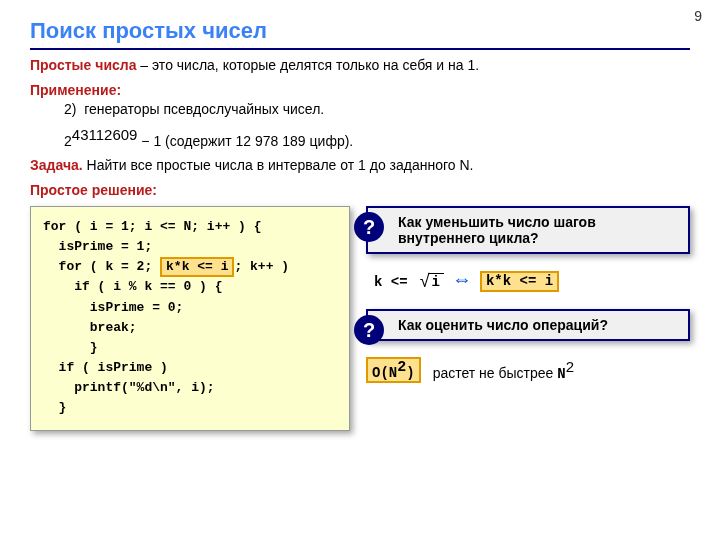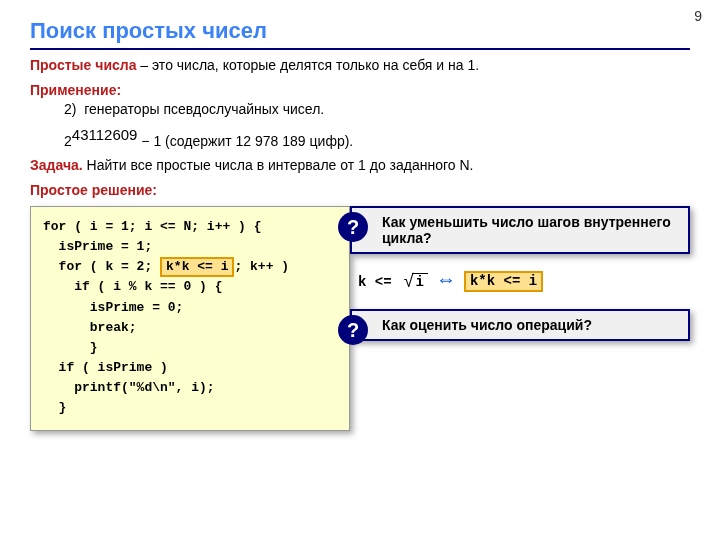--- a/index.html
+++ b/index.html
@@ -30,21 +30,21 @@
     border-bottom: 2px solid #00007a;
     padding-bottom: 4px;
   }
   .blue { color: #b91c1c; font-weight: bold; }
   .section { margin: 6px 0 4px 0; line-height: 1.35; }
   .indent { margin-left: 34px; }
   .sup { font-size: 15px; vertical-align: super; }
   .two-col {
     display: flex;
     margin-top: 6px;
-    gap: 0;
+    gap: 16px;
   }
   .left-col { width: 320px; }
   .right-col { flex: 1; position: relative; }
   .codebox {
     background: #feffcf;
     border: 1px solid #999;
     box-shadow: 3px 3px 6px rgba(0,0,0,0.35);
     padding: 10px 12px 12px 12px;
     font-family: "Courier New", monospace;
     font-size: 13px;
@@ -175,14 +175,22 @@
       </span>
       <span class="arrow-dbl">⇔</span>
       <span class="hl">k*k &lt;= i</span>
     </div>
 
     <div class="question-box">
       <div class="qmark">?</div>
       <span>Как оценить число операций?</span>
     </div>
 
+    <div class="growth-row">
+      <span class="hl bigO">
+        <span>O(N</span><span class="sup">2</span><span>)</span>
+      </span>
+      <span>
+        <span>растет не быстрее </span><span class="mono">N</span><span class="sup">2</span>
+      </span>
+    </div>
   </div>
 </div>
 
 </body></html>

